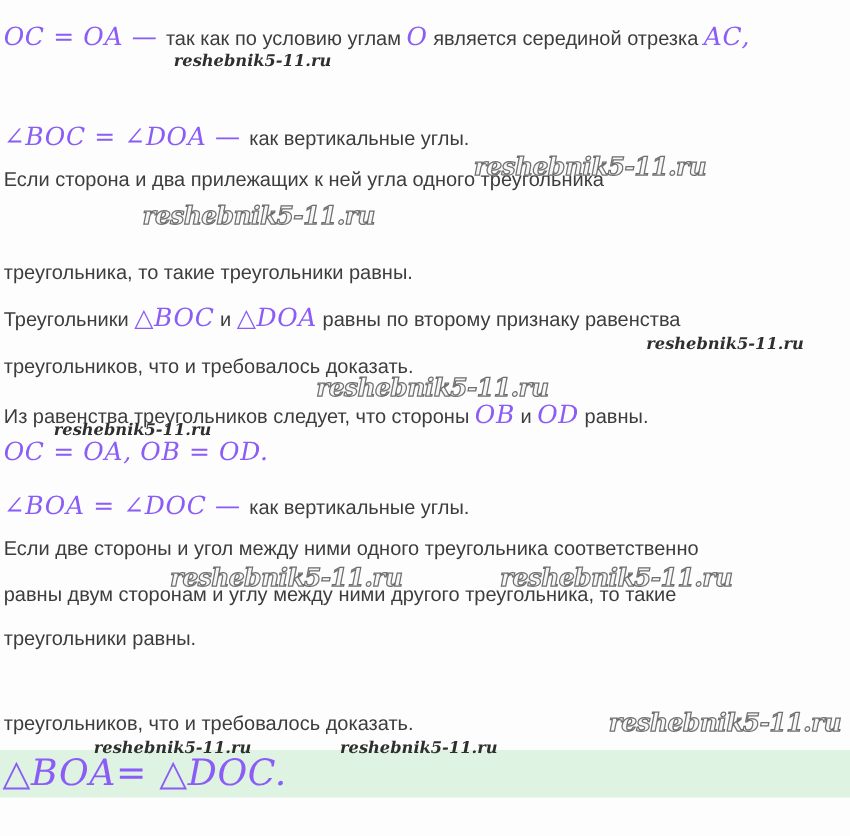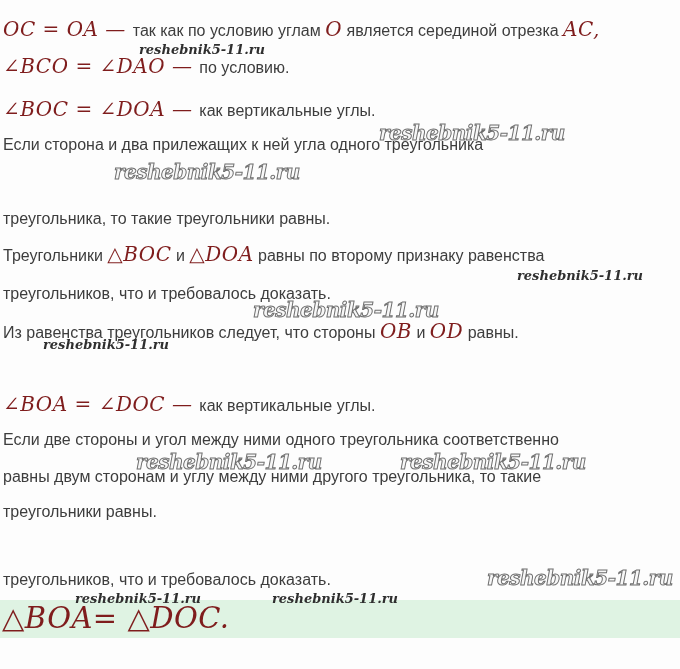--- a/index.html
+++ b/index.html
@@ -23,21 +23,21 @@
     z-index:2;
   }
   .t{
     font-family:"Liberation Sans",sans-serif;
     color:#3d3d3d;
   }
   .m{
     font-family:"DejaVu Serif","DejaVu Sans",serif;
     font-style:italic;
     font-size:20px;
-    color:#7f1d1d;
+    color:#8b5cf6;
     letter-spacing:0.5px;
   }
   .m.big{
     font-size:29px;
   }
   .band{
     position:absolute;
     left:0;top:600px;
     width:680px;height:38px;
     background:#dff3e3;
@@ -67,23 +67,20 @@
 <body>
 
 <div class="page">
 
   <div class="band"></div>
 
   <div class="line" style="top:18px">
     <span class="m">OC = OA — </span><span class="t">так как по условию углам </span><span class="m">O</span><span class="t"> является серединой отрезка </span><span class="m">AC,</span>
   </div>
 
-  <div class="line" style="top:55px">
-    <span class="m">∠BCO = ∠DAO — </span><span class="t">по условию.</span>
-  </div>
 
   <div class="line" style="top:98px">
     <span class="m">∠BOC = ∠DOA — </span><span class="t">как вертикальные углы.</span>
   </div>
 
   <div class="line" style="top:136px">
     <span class="t">Если сторона и два прилежащих к ней угла одного треугольника</span>
   </div>
 
 
@@ -96,20 +93,23 @@
   </div>
 
   <div class="line" style="top:285px">
     <span class="t">треугольников, что и требовалось доказать.</span>
   </div>
 
   <div class="line" style="top:320px">
     <span class="t">Из равенства треугольников следует, что стороны </span><span class="m">OB</span><span class="t"> и </span><span class="m">OD</span><span class="t"> равны.</span>
   </div>
 
+  <div class="line" style="top:350px">
+    <span class="m">OC = OA, OB = OD.</span>
+  </div>
 
   <div class="line" style="top:393px">
     <span class="m">∠BOA = ∠DOC — </span><span class="t">как вертикальные углы.</span>
   </div>
 
   <div class="line" style="top:431px">
     <span class="t">Если две стороны и угол между ними одного треугольника соответственно</span>
   </div>
 
   <div class="line" style="top:468px">

